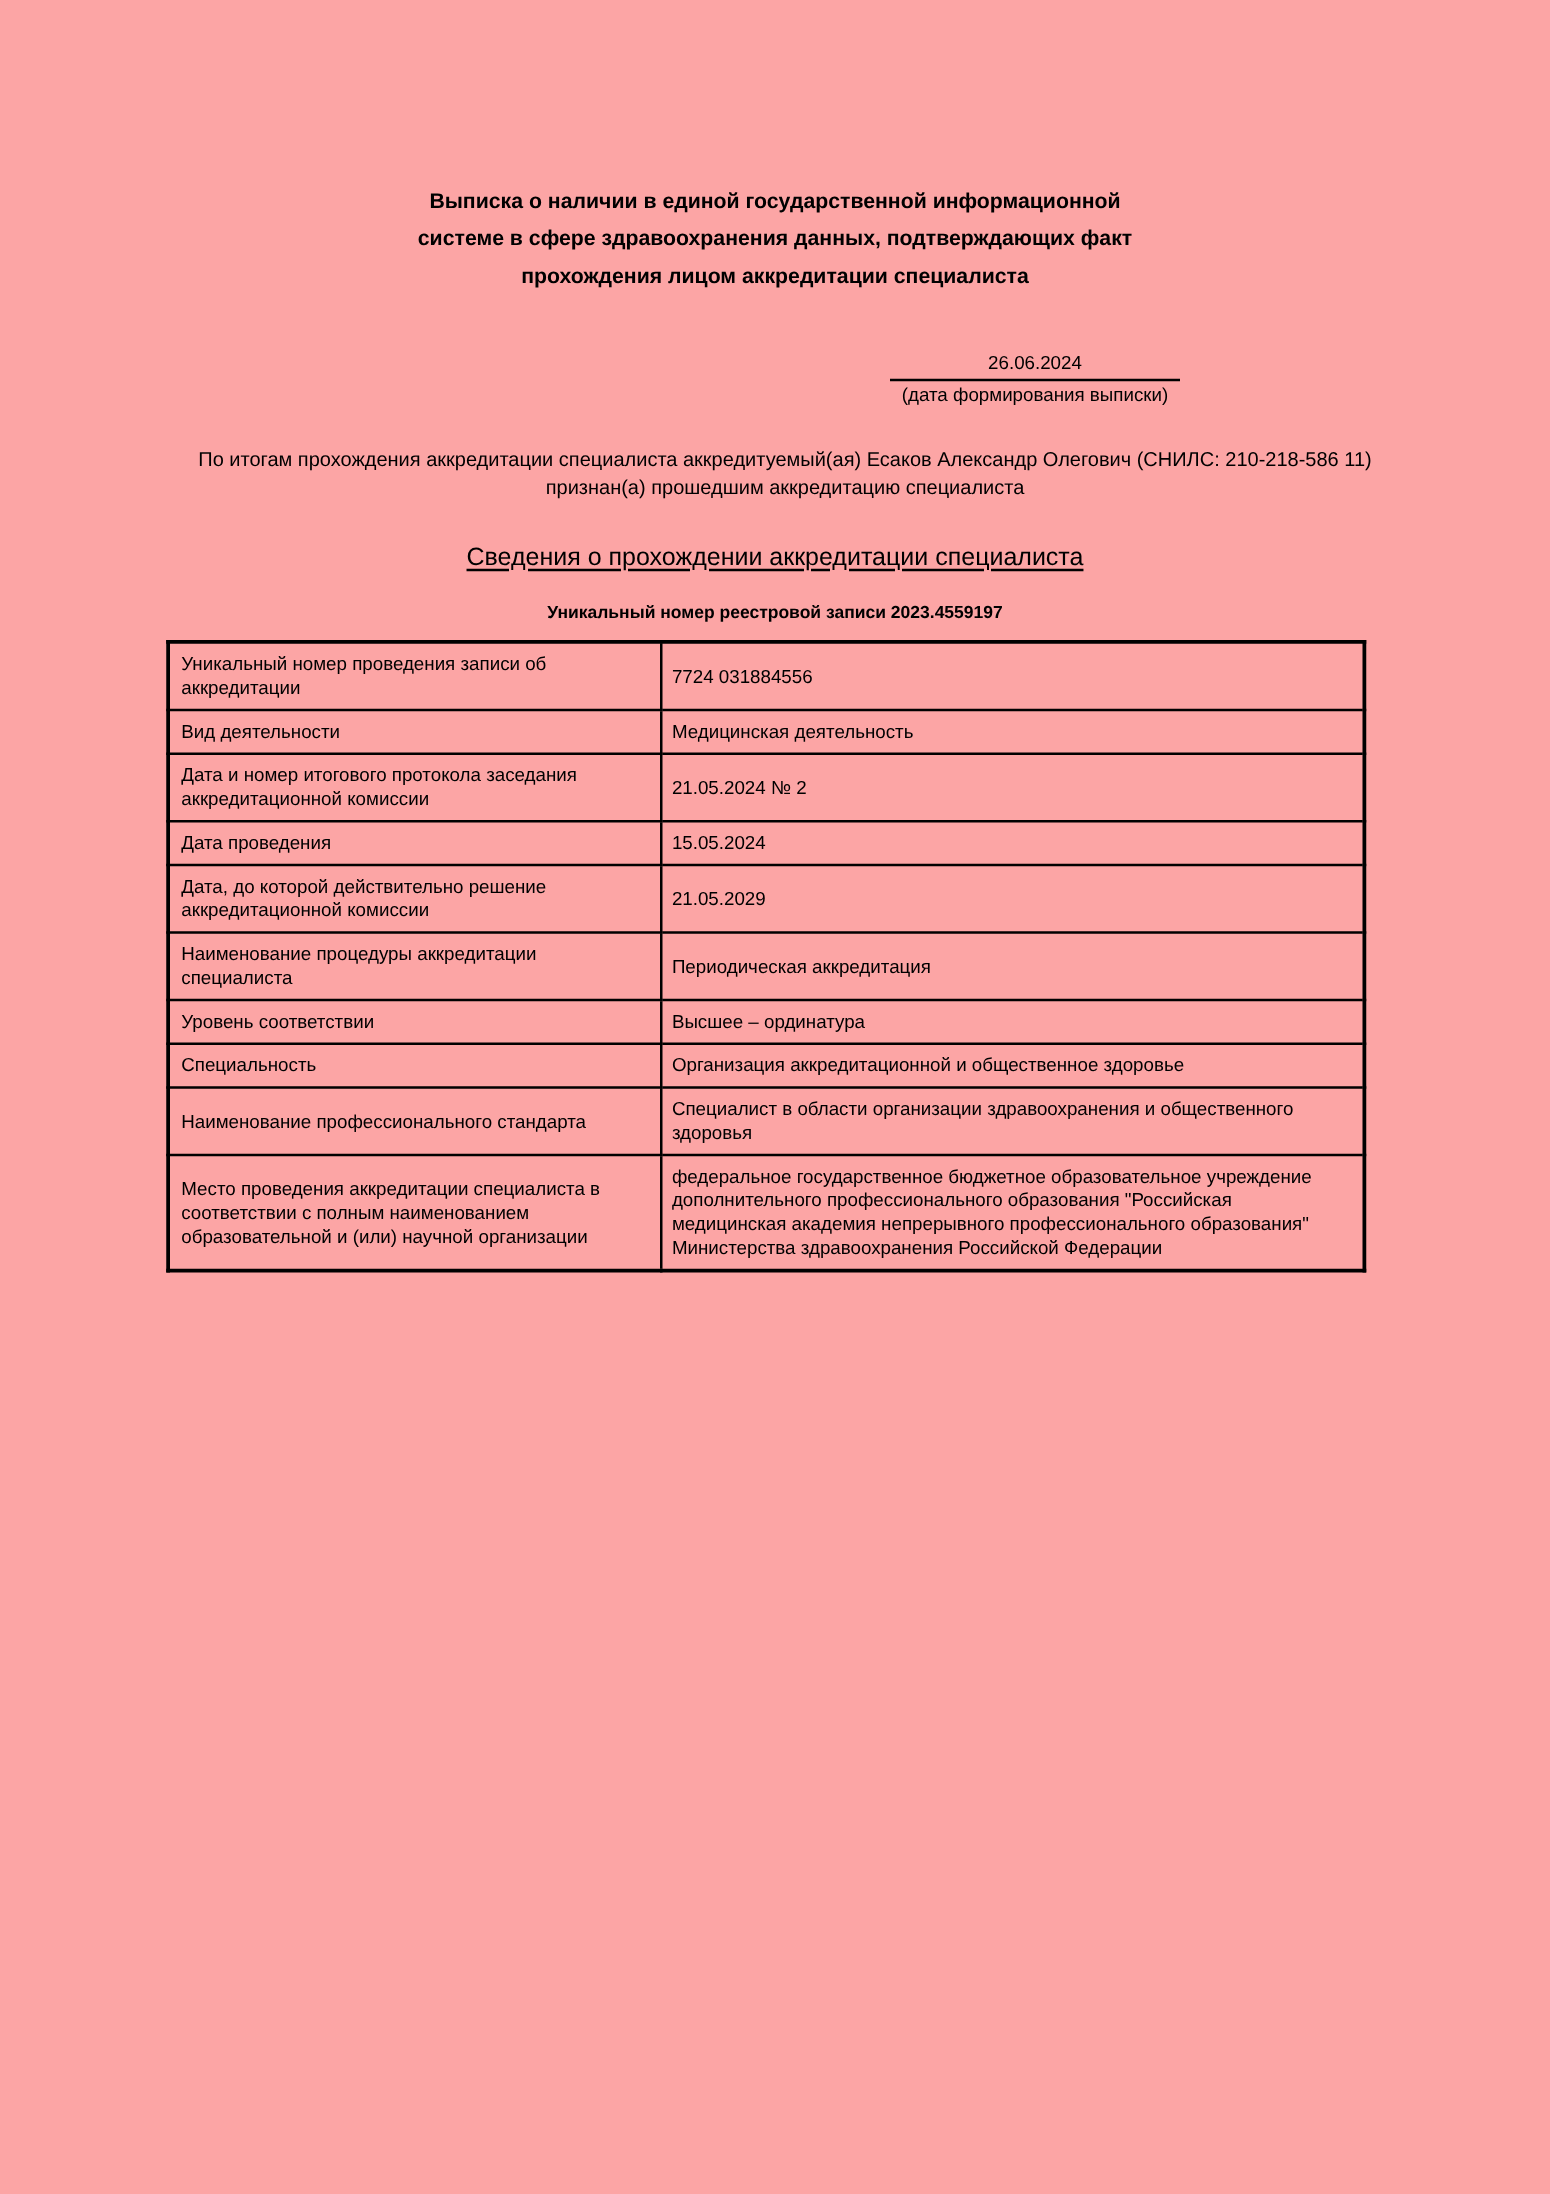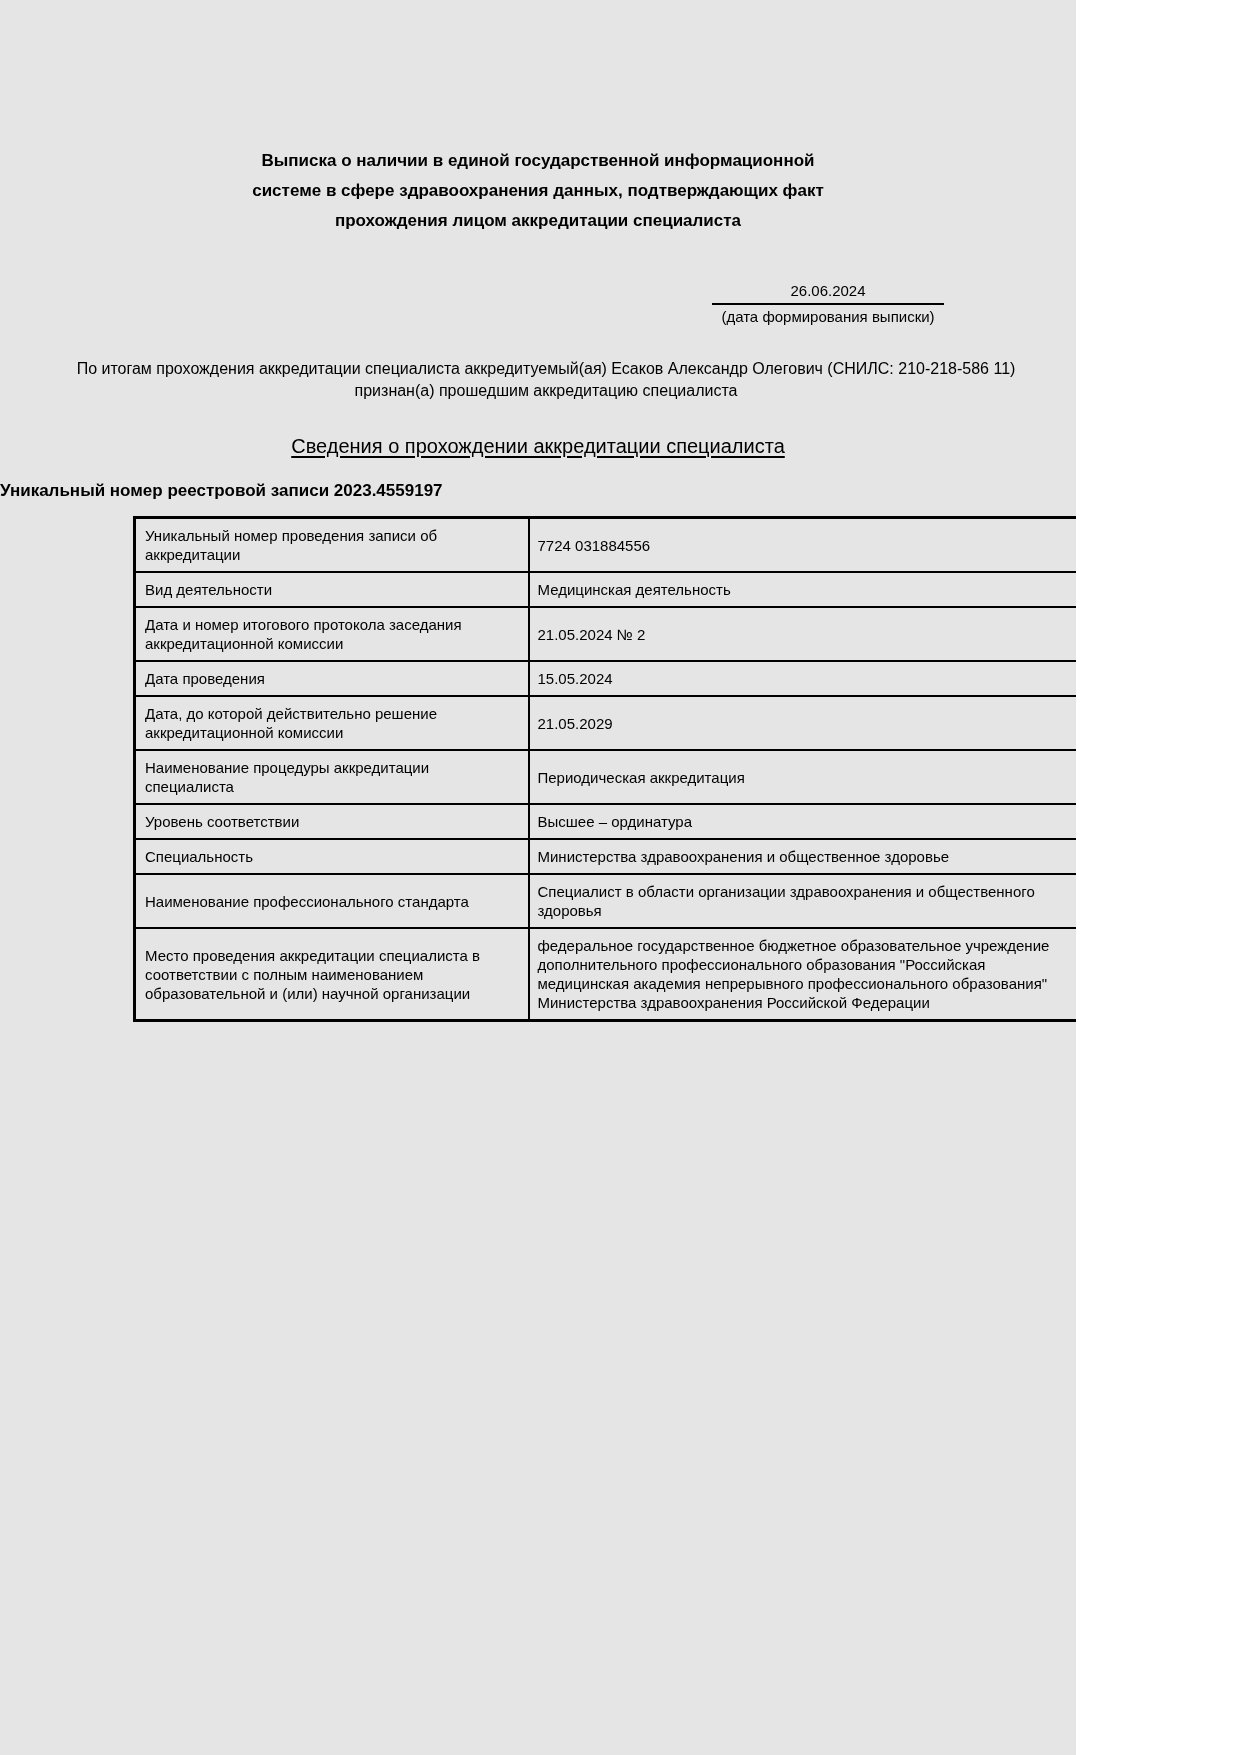--- a/index.html
+++ b/index.html
@@ -6,23 +6,23 @@
     margin: 0;
     padding: 0;
     background: #ffffff;
   }
   body {
     font-family: "Liberation Sans", sans-serif;
     color: #000000;
   }
   .page {
     position: relative;
-    width: 1076px;
+    width: 1240px;
     height: 1755px;
-    background: #e5e5e5;
+    background: #fca5a5;
     overflow: hidden;
   }
   .doc-title {
     padding-top: 146px;
     text-align: center;
     font-size: 17px;
     font-weight: 700;
     line-height: 30px;
   }
   .date-block {
@@ -50,21 +50,22 @@
   }
   .section-heading {
     margin-top: 33px;
     text-align: center;
     font-size: 20px;
     text-decoration: underline;
     text-underline-offset: 3px;
   }
   .registry-heading {
     margin-top: 23px;
-    font-size: 17px;
+    text-align: center;
+    font-size: 14px;
     font-weight: 700;
   }
   .acc-table {
     margin: 15px 0 0 133px;
     width: 957px;
     border-collapse: collapse;
     border: 3px solid #000000;
     font-size: 15px;
     table-layout: fixed;
   }
@@ -135,21 +136,21 @@
         <tr>
           <td class="label-cell">Наименование процедуры аккредитации специалиста</td>
           <td class="value-cell">Периодическая аккредитация</td>
         </tr>
         <tr>
           <td class="label-cell">Уровень соответствии</td>
           <td class="value-cell">Высшее – ординатура</td>
         </tr>
         <tr>
           <td class="label-cell">Специальность</td>
-          <td class="value-cell">Министерства здравоохранения и общественное здоровье</td>
+          <td class="value-cell">Организация аккредитационной и общественное здоровье</td>
         </tr>
         <tr>
           <td class="label-cell">Наименование профессионального стандарта</td>
           <td class="value-cell">Специалист в области организации здравоохранения и общественного здоровья</td>
         </tr>
         <tr>
           <td class="label-cell">Место проведения аккредитации специалиста в соответствии с полным наименованием образовательной и (или) научной организации</td>
           <td class="value-cell">федеральное государственное бюджетное образовательное учреждение дополнительного профессионального образования "Российская медицинская академия непрерывного профессионального образования" Министерства здравоохранения Российской Федерации</td>
         </tr>
       </tbody>

